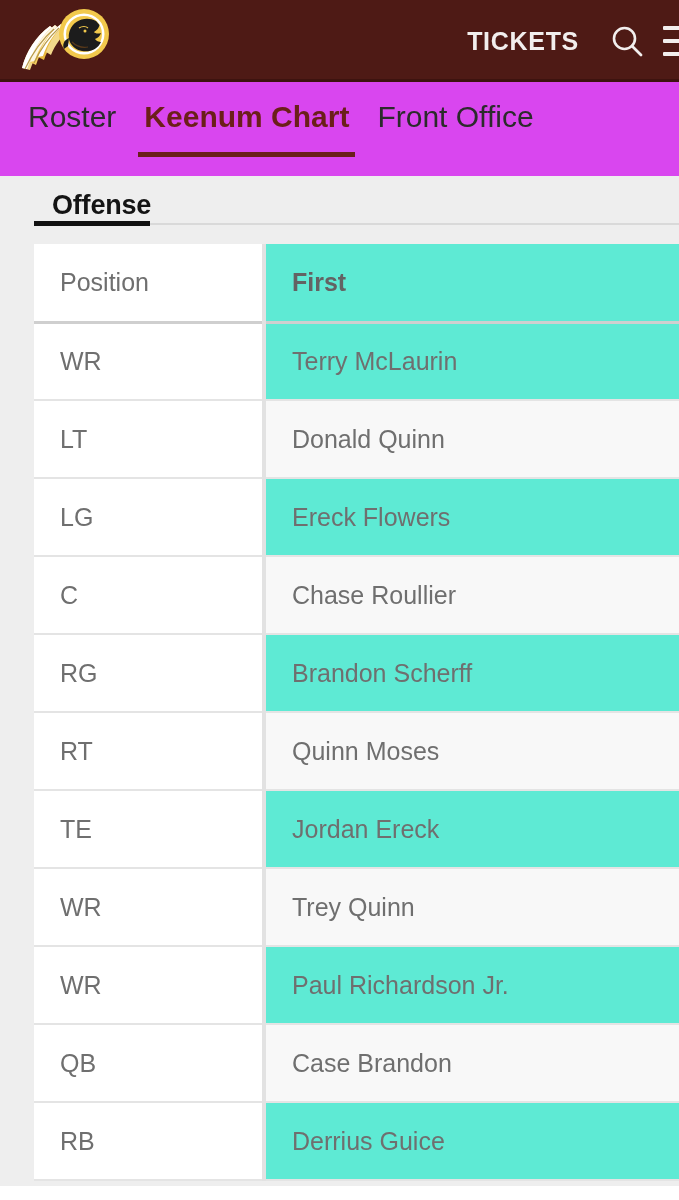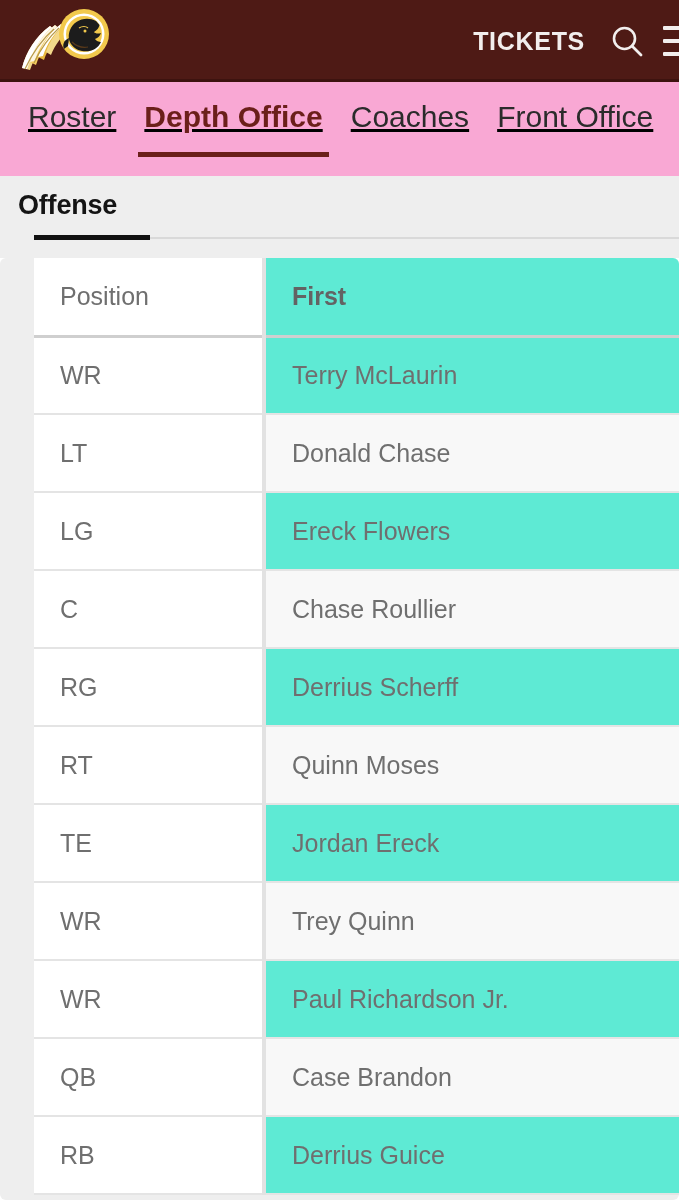--- a/index.html
+++ b/index.html
@@ -51,21 +51,21 @@
     align-items: center;
   }
 
   .tickets-link {
     color: #f2eeed;
     font-size: 25px;
     font-weight: 700;
     letter-spacing: 0.7px;
     text-decoration: none;
     white-space: nowrap;
-    margin-right: 20px;
+    margin-right: 26px;
     font-family: "Liberation Sans", sans-serif;
   }
 
   .search-icon-btn {
     width: 44px;
     height: 44px;
     display: flex;
     align-items: center;
     justify-content: center;
     margin-right: 14px;
@@ -85,27 +85,26 @@
     width: 52px;
     height: 4px;
     background: #f2eeed;
     border-radius: 1px;
   }
 
   
   .navbar {
     position: relative;
     height: 94px;
-    background: #f9a8d4;
+    background: #d946ef;
     display: flex;
     align-items: flex-start;
     padding-left: 14px;
     overflow: hidden;
     white-space: nowrap;
-    text-decoration: underline;
   }
 
   .nav-tab {
     position: relative;
     display: inline-flex;
     align-items: center;
     height: 70px;
     padding: 0 14px;
     font-size: 30px;
     color: #2b2b2b;
@@ -125,22 +124,22 @@
     right: 8px;
     bottom: -5px;
     height: 5px;
     background: #6b1f1a;
   }
 
   
   .section-band {
     position: relative;
     background: #eeeeee;
-    height: 82px;
-    padding-left: 18px;
+    height: 68px;
+    padding-left: 52px;
     padding-top: 14px;
     overflow: hidden;
   }
   .section-title {
     display: inline-block;
     font-size: 27px;
     font-weight: 700;
     color: #141414;
     letter-spacing: -0.2px;
     padding-bottom: 12px;
@@ -164,21 +163,20 @@
     background: #d9d9d9;
     z-index: 1;
   }
 
   
   .table-region {
     position: relative;
     background: #eeeeee;
     height: 942px;
     overflow: hidden;
-    border-radius: 6px;
   }
 
   .depth-table {
     position: absolute;
     left: 34px;
     top: 0;
     width: 860px;       
     border-collapse: collapse;
     table-layout: fixed;
     background: #ffffff;
@@ -278,22 +276,21 @@
         <span></span>
         <span></span>
         <span></span>
       </div>
 
     </div>
   </div>
 
   <nav class="navbar">
     <a class="nav-tab" href="#">Roster</a>
-    <a class="nav-tab active" href="#">Depth Office</a>
-    <a class="nav-tab" href="#">Coaches</a>
+    <a class="nav-tab active" href="#">Keenum Chart</a>
     <a class="nav-tab" href="#">Front Office</a>
   </nav>
 
   <div class="section-band">
     <span class="section-title">Offense</span>
     <div class="section-rule"></div>
     <div class="section-underline"></div>
   </div>
 
   <div class="table-region">
@@ -311,36 +308,36 @@
         </tr>
       </thead>
       <tbody id="table-body">
           <tr>
             <td class="col-pos">WR</td>
             <td class="col-first">Terry McLaurin</td>
             <td class="col-second"></td>
           </tr>
           <tr>
             <td class="col-pos">LT</td>
-            <td class="col-first">Donald Chase</td>
+            <td class="col-first">Donald Quinn</td>
             <td class="col-second"></td>
           </tr>
           <tr>
             <td class="col-pos">LG</td>
             <td class="col-first">Ereck Flowers</td>
             <td class="col-second"></td>
           </tr>
           <tr>
             <td class="col-pos">C</td>
             <td class="col-first">Chase Roullier</td>
             <td class="col-second"></td>
           </tr>
           <tr>
             <td class="col-pos">RG</td>
-            <td class="col-first">Derrius Scherff</td>
+            <td class="col-first">Brandon Scherff</td>
             <td class="col-second"></td>
           </tr>
           <tr>
             <td class="col-pos">RT</td>
             <td class="col-first">Quinn Moses</td>
             <td class="col-second"></td>
           </tr>
           <tr>
             <td class="col-pos">TE</td>
             <td class="col-first">Jordan Ereck</td>

